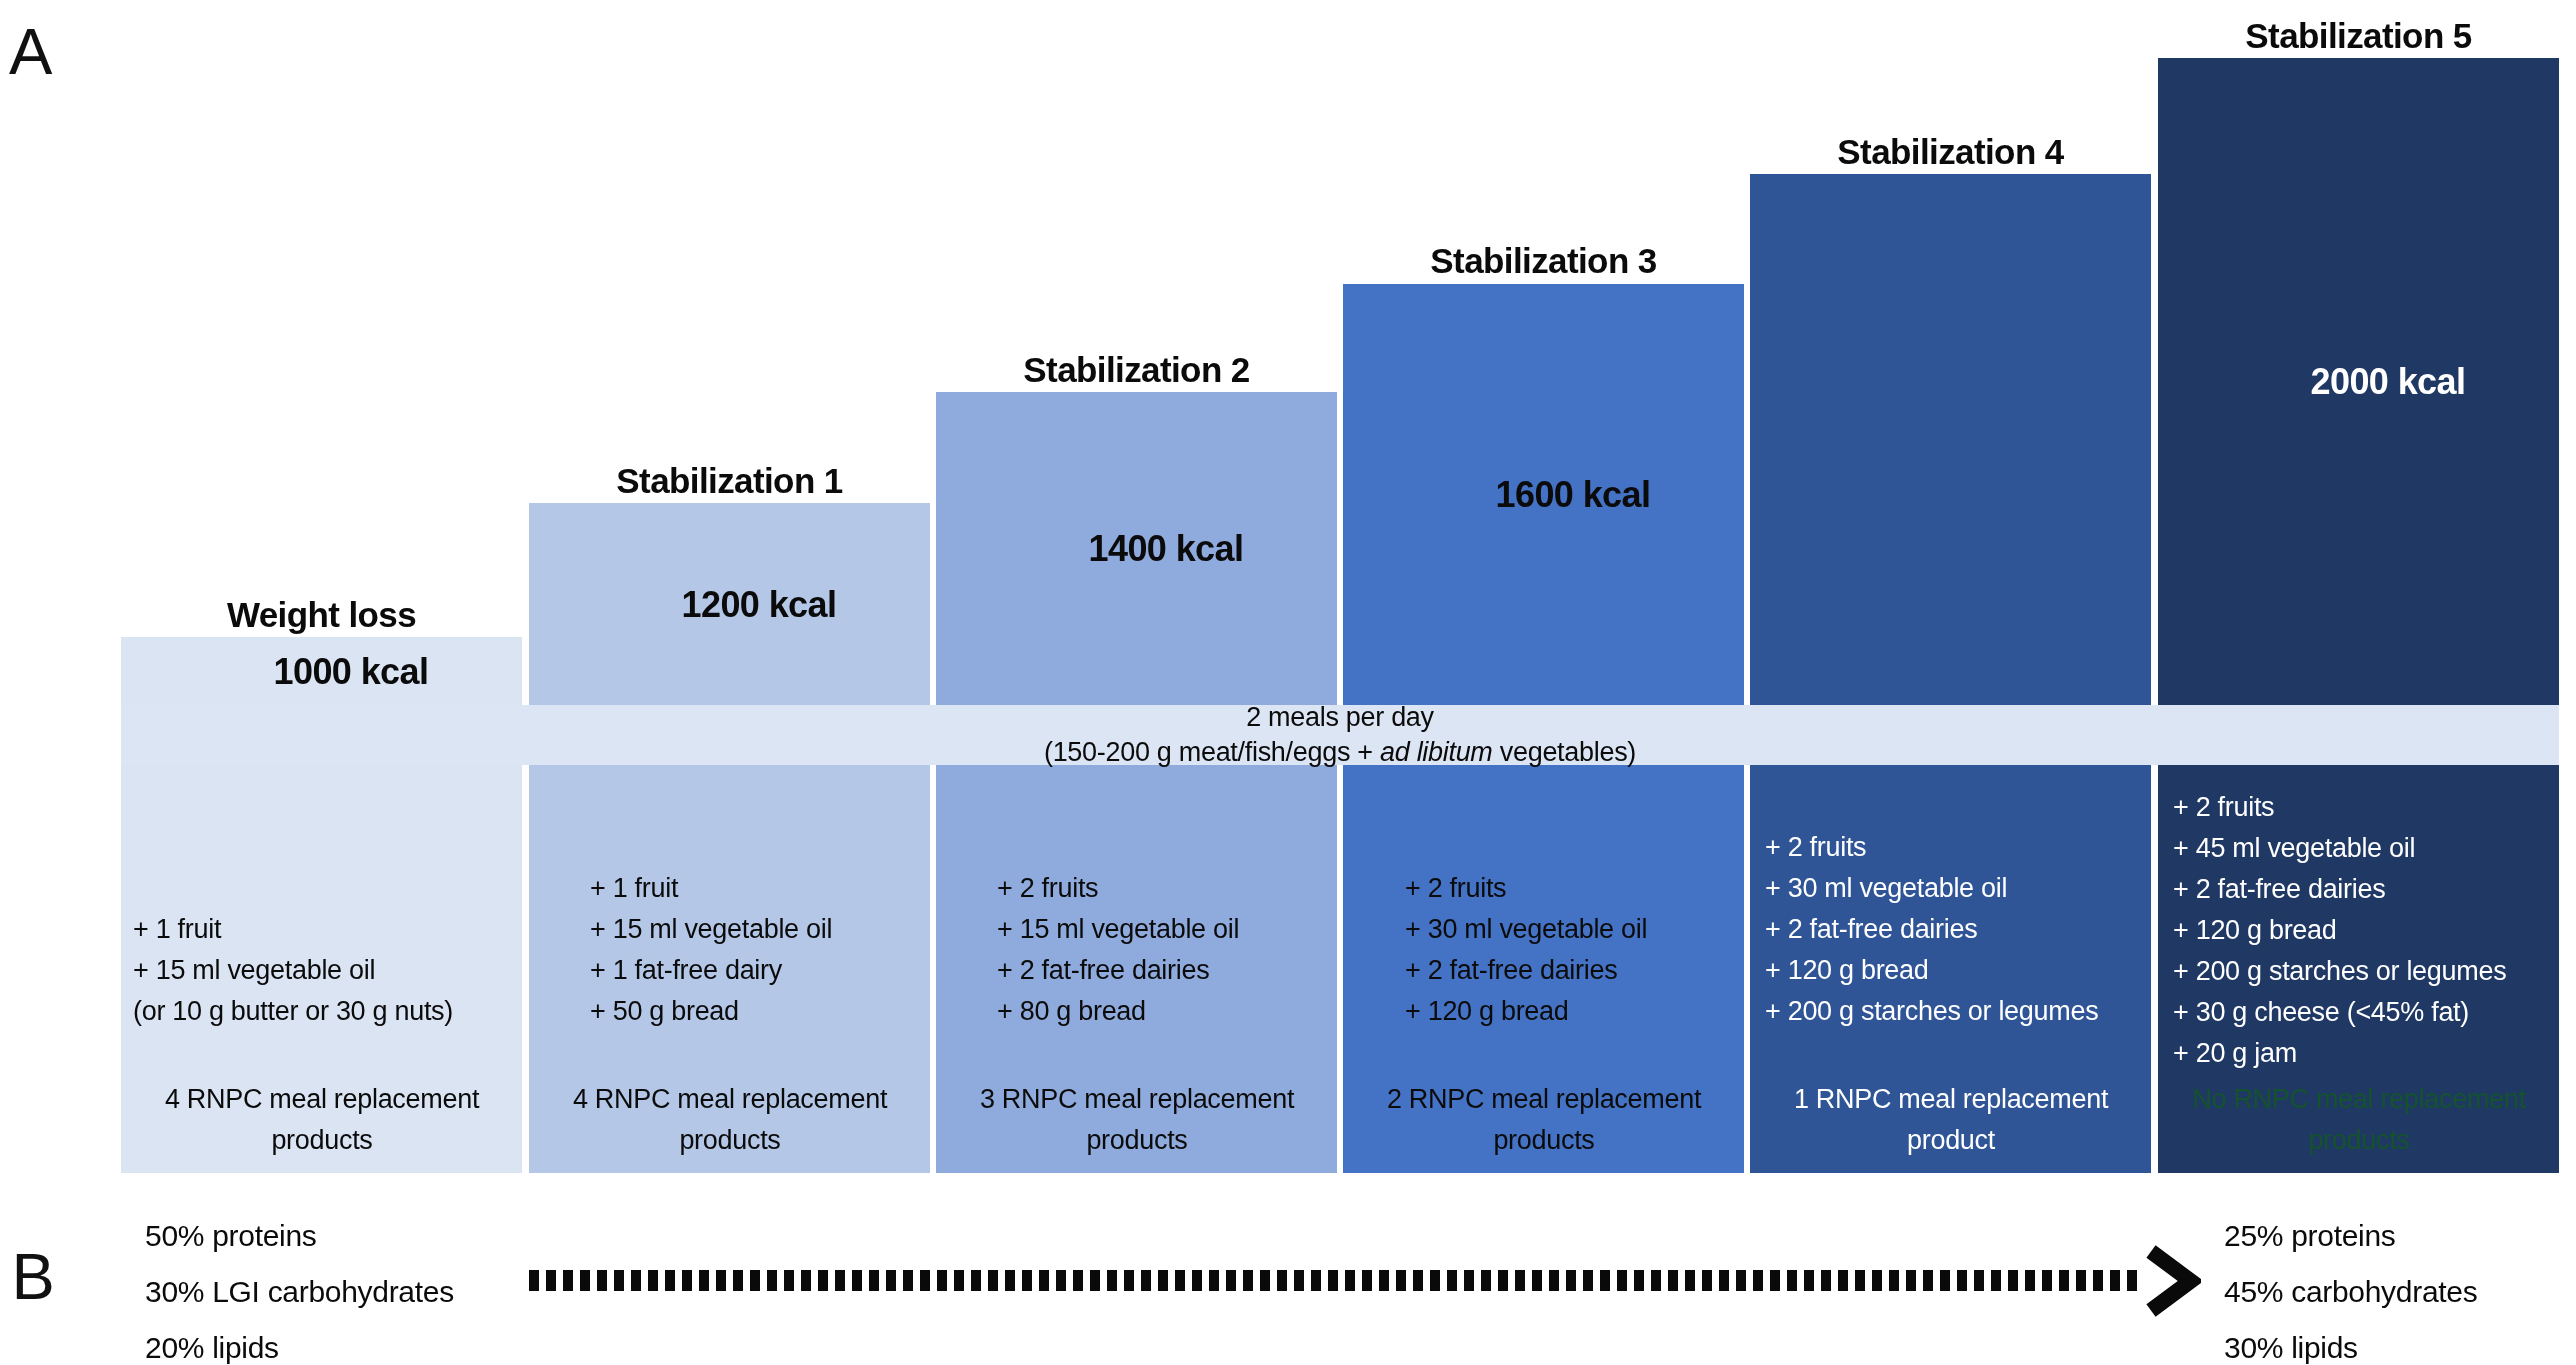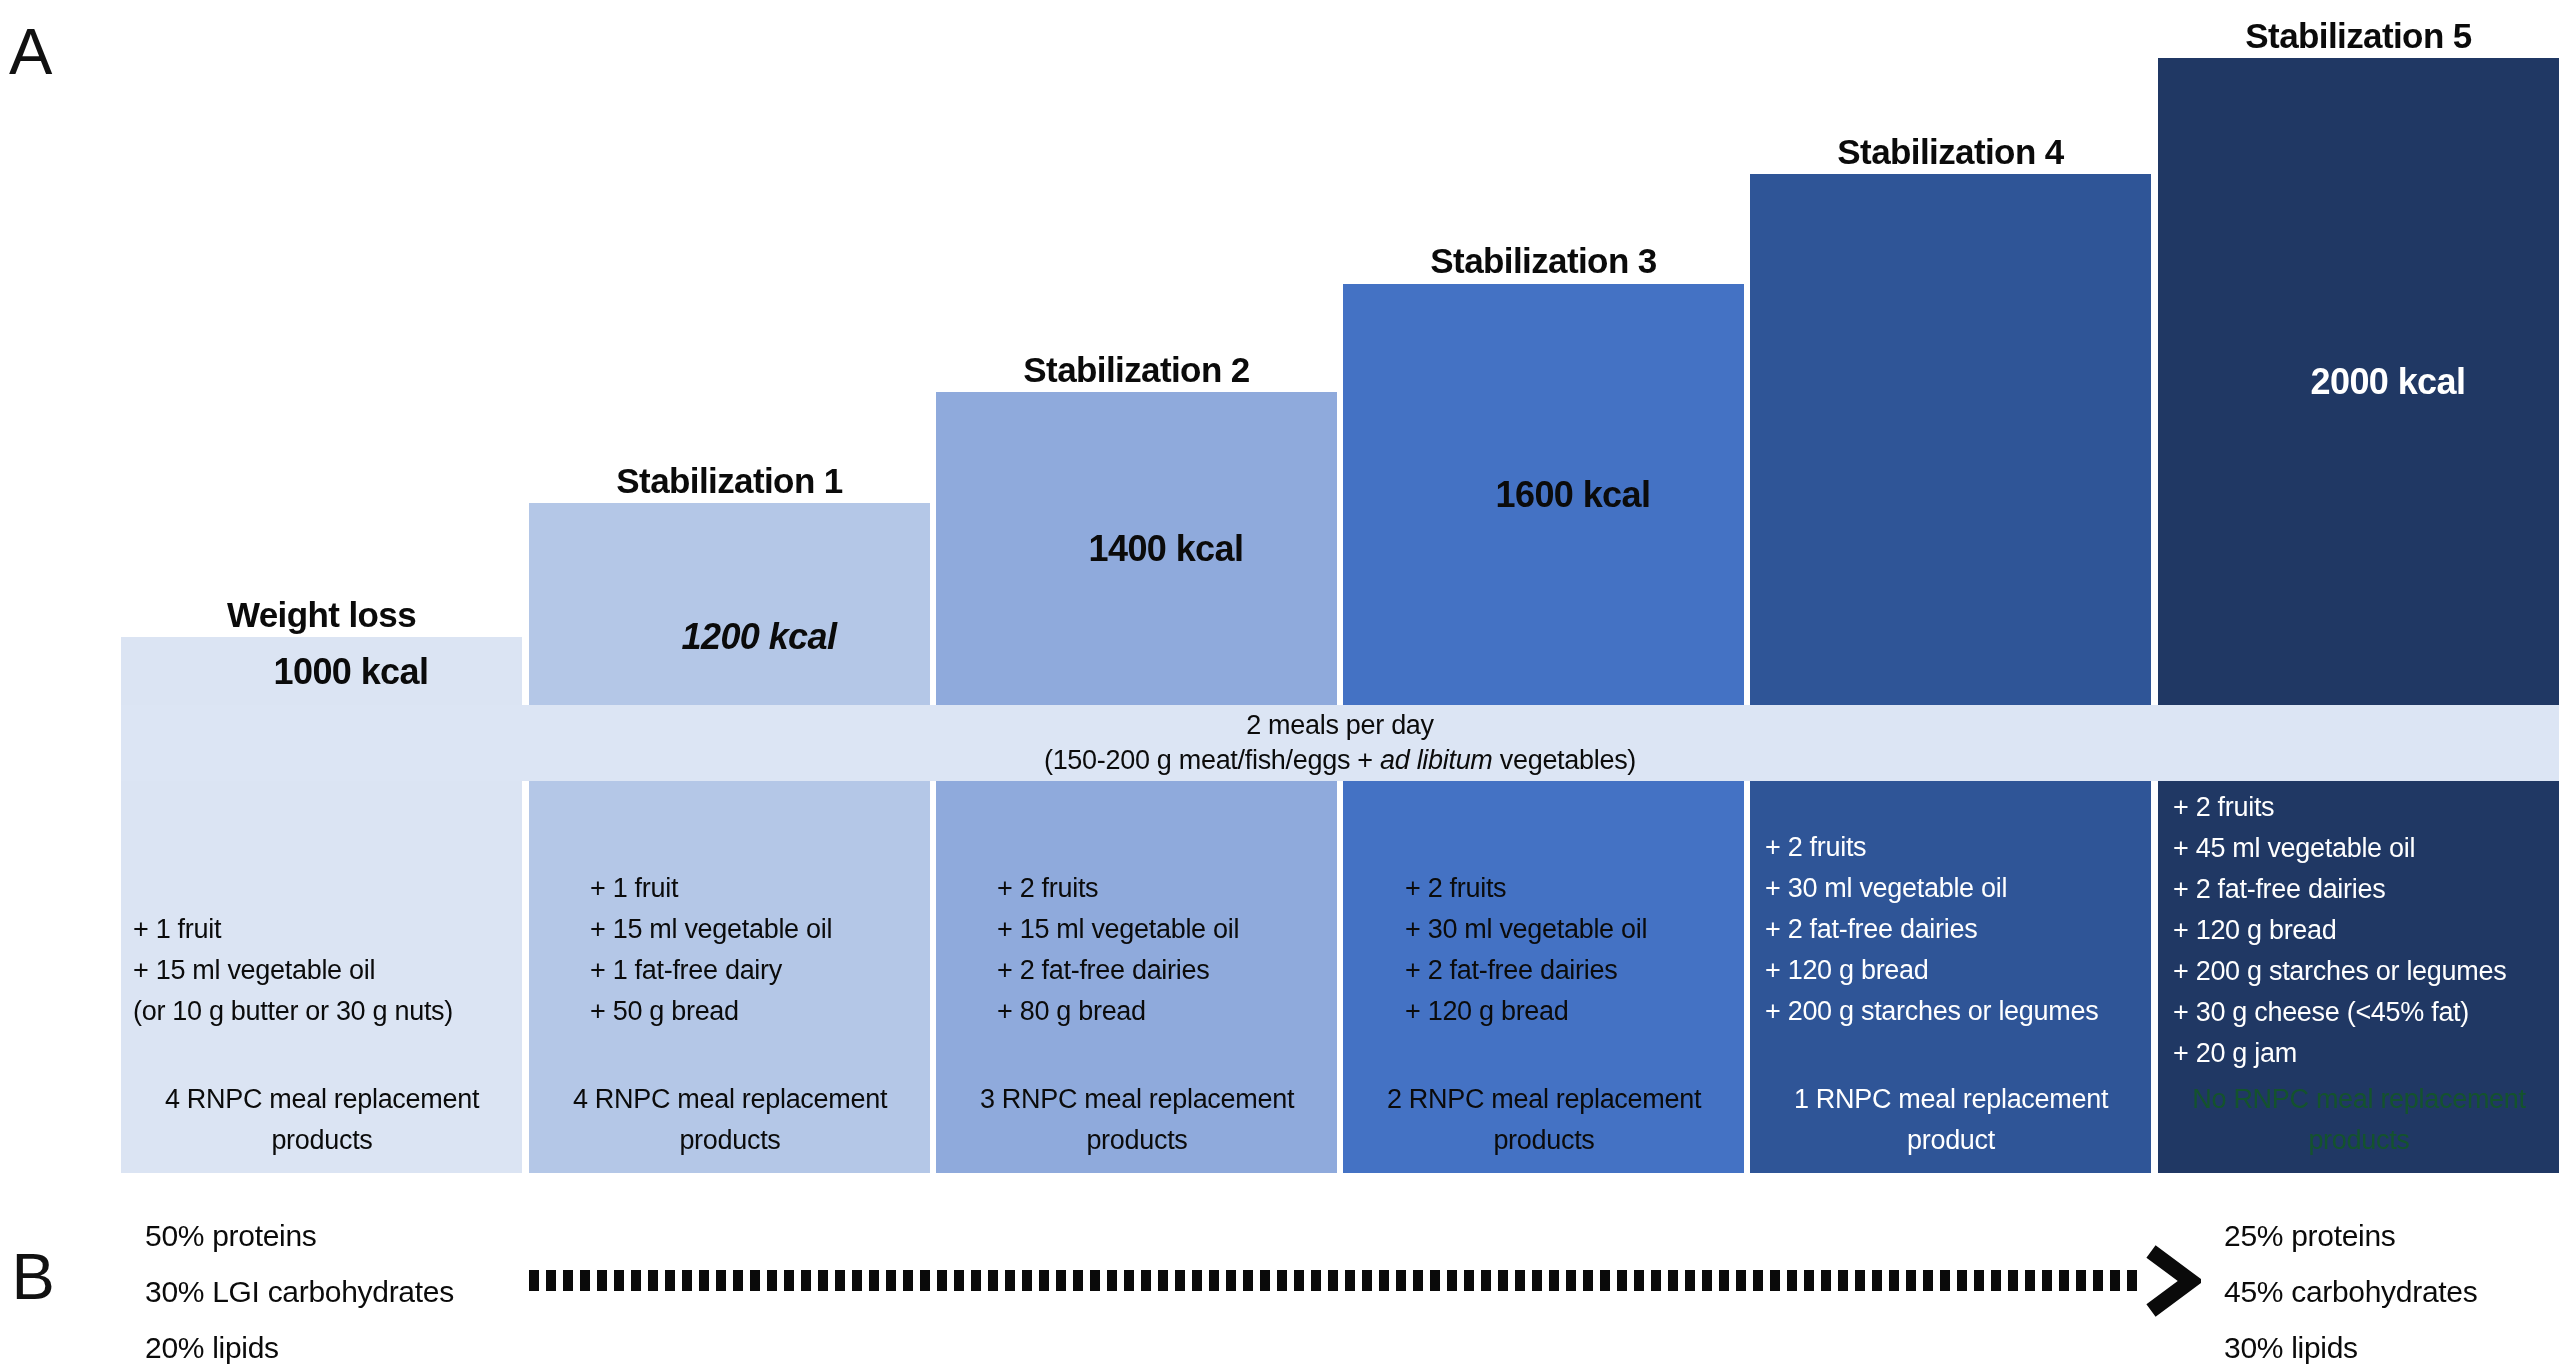--- a/index.html
+++ b/index.html
@@ -41,21 +41,21 @@
   .h2{left:936px;top:337px;}
   .h3{left:1343px;top:228px;}
   .h4{left:1750px;top:119px;}
   .h5{left:2158px;top:2.6px;}
 
   .kcal{
     position:absolute;width:460px;text-align:center;
     font-weight:700;font-size:36px;line-height:45px;letter-spacing:-0.6px;
   }
   .k0{left:121px;top:649px;}
-  .k1{left:529px;top:614px;font-style:italic;}
+  .k1{left:529px;top:582px;}
   .k2{left:936px;top:526px;}
   .k3{left:1343px;top:472px;}
   .k4{left:1750px;top:417px;color:#ffffff;}
   .k5{left:2158px;top:359px;color:#ffffff;}
 
   .food{
     position:absolute;
     font-size:27px;line-height:41px;letter-spacing:-0.3px;white-space:nowrap;
   }
   .f0{left:133px;top:909px;}
@@ -71,21 +71,21 @@
   }
   .r0{left:154px;}
   .r1{left:562px;}
   .r2{left:969px;}
   .r3{left:1376px;}
   .r4{left:1783px;color:#ffffff;}
   .r5{left:2191px;color:#14532d;}
 
   
   .band{
-    position:absolute;left:121px;top:705px;width:2438px;height:76px;
+    position:absolute;left:121px;top:705px;width:2438px;height:60px;
     display:flex;flex-direction:column;align-items:center;justify-content:center;
     font-size:27px;line-height:35px;letter-spacing:-0.3px;color:#0b0b0b;
   }
   .band .ital{font-style:italic;}
 
   
   .macros{
     position:absolute;top:1208px;
     font-size:30px;line-height:56px;letter-spacing:-0.3px;white-space:nowrap;
   }

